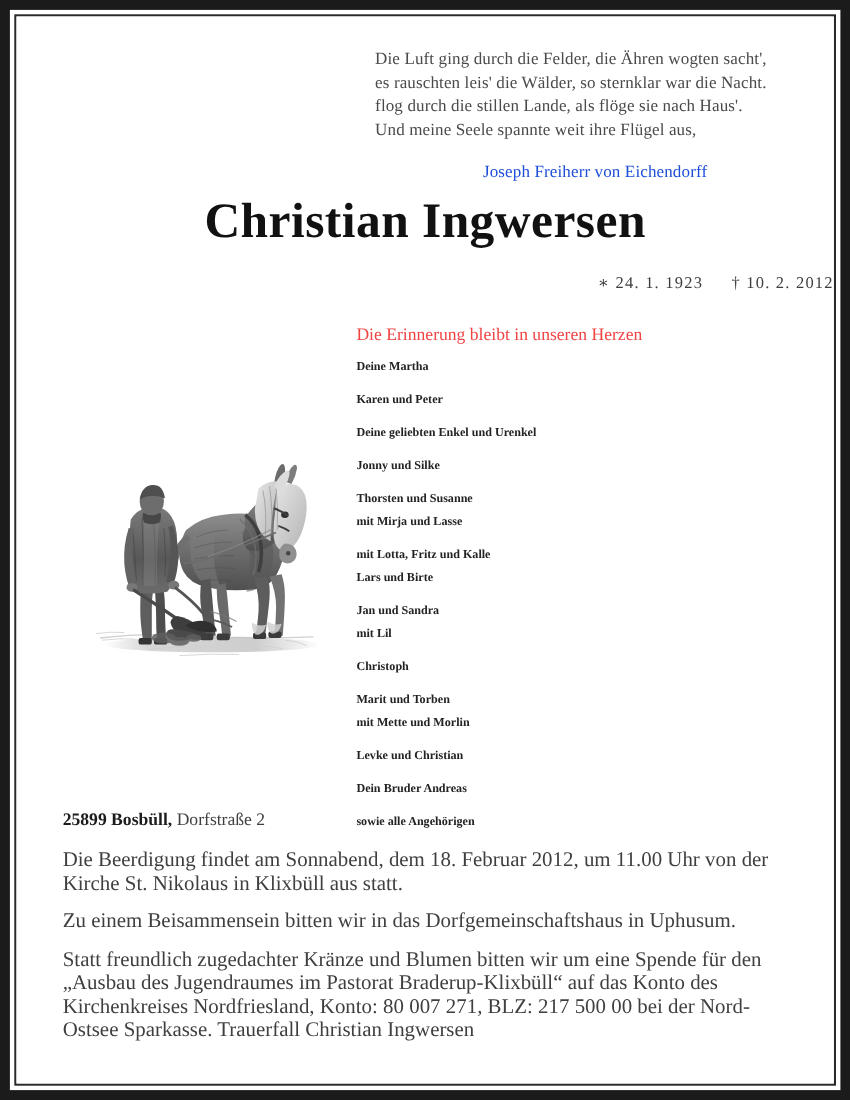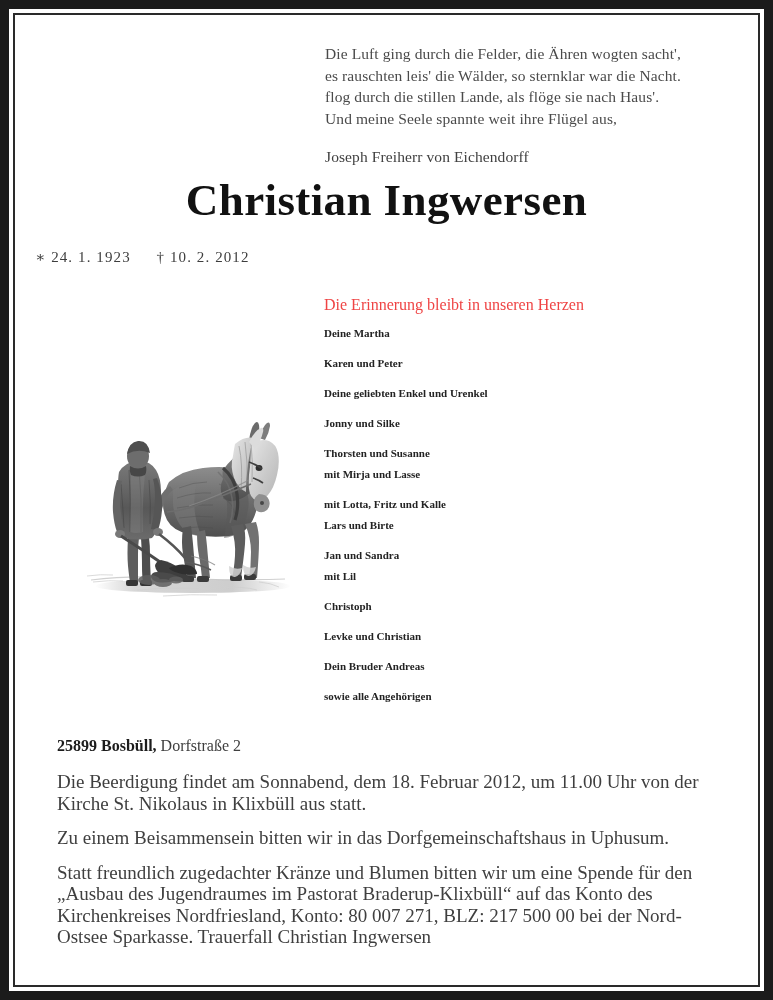--- a/index.html
+++ b/index.html
@@ -40,33 +40,33 @@
     top: 15px;
     right: 15px;
     bottom: 15px;
     background: #ffffff;
     overflow: hidden;
   }
 
   
   .poem {
     position: absolute;
-    left: 310px;
+    left: 326px;
     top: 28px;
     width: 400px;
     color: #4a4a4a;
     font-size: 15.5px;
     line-height: 21.5px;
     letter-spacing: 0.1px;
   }
   .poem-line { white-space: nowrap; }
   .poem-author {
     margin-top: 17px;
-    text-align: left;
-    color: #404040;
+    text-align: center;
+    color: #1d4ed8;
     font-size: 15.5px;
     white-space: nowrap;
   }
 
   
   .deceased-name {
     position: absolute;
     left: 0;
     right: 0;
     top: 158px;
@@ -75,26 +75,25 @@
     font-weight: bold;
     color: #111111;
     letter-spacing: 0.4px;
     line-height: 54px;
   }
   .dates {
     position: absolute;
     left: 0;
     right: 0;
     top: 233px;
-    text-align: left;
+    text-align: right;
     color: #3d3d3d;
     font-size: 15px;
     letter-spacing: 1.1px;
     font-variant-numeric: oldstyle-nums;
-    margin-left: 20px;
   }
   .dates .sep { display: inline-block; width: 16px; }
 
   
   .illustration {
     position: absolute;
     left: 58px;
     top: 395px;
     width: 232px;
     height: 200px;
@@ -353,20 +352,24 @@
         <div class="mourn-line">Lars und Birte</div>
       </div>
       <div class="mourn-group">
         <div class="mourn-line">Jan und Sandra</div>
         <div class="mourn-line">mit Lil</div>
       </div>
       <div class="mourn-group">
         <div class="mourn-line">Christoph</div>
       </div>
       <div class="mourn-group">
+        <div class="mourn-line">Marit und Torben</div>
+        <div class="mourn-line">mit Mette und Morlin</div>
+      </div>
+      <div class="mourn-group">
         <div class="mourn-line">Levke und Christian</div>
       </div>
       <div class="mourn-group">
         <div class="mourn-line">Dein Bruder Andreas</div>
       </div>
       <div class="mourn-group">
         <div class="mourn-line">sowie alle Angehörigen</div>
       </div>
     </div>
 

